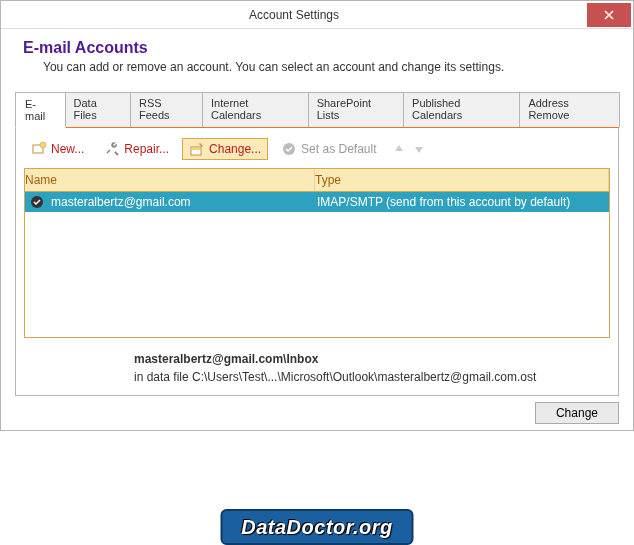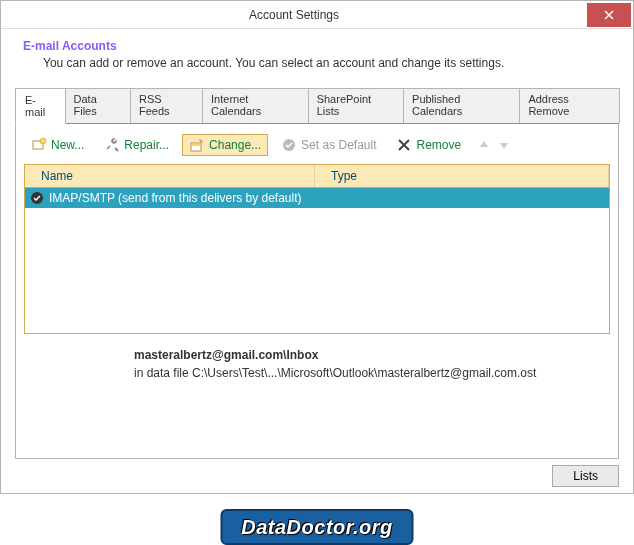--- a/index.html
+++ b/index.html
@@ -7,21 +7,21 @@
   font-family: "Segoe UI", Tahoma, sans-serif;
   font-size: 12px;
   background: #fff;
   width: 634px;
   height: 545px;
   position: relative;
 }
 .window {
   border: 1px solid #b5b5b5;
   width: 634px;
-  height: 494px;
+  height: 431px;
   display: flex;
   flex-direction: column;
   background: #fff;
 }
 .titlebar {
   height: 28px;
   background: #fff;
   display: flex;
   align-items: center;
   position: relative;
@@ -46,23 +46,23 @@
   cursor: pointer;
 }
 .close-btn svg { width: 10px; height: 10px; }
 .content {
   flex: 1;
   padding: 10px 14px 6px 14px;
   display: flex;
   flex-direction: column;
 }
 .header h3 {
-  font-size: 12px;
+  font-size: 16px;
   font-weight: bold;
-  color: #8b5cf6;
+  color: #4c1d95;
   margin-bottom: 3px;
   margin-left: 8px;
 }
 .header p {
   font-size: 12px;
   color: #333;
   margin-left: 28px;
   margin-bottom: 18px;
 }
 .tabs {
@@ -100,21 +100,21 @@
   align-items: center;
   gap: 6px;
   padding: 2px 0 8px 0;
 }
 .tool-btn {
   display: flex;
   align-items: center;
   gap: 4px;
   padding: 2px 6px;
   font-size: 12px;
-  color: #15803d;
+  color: #b91c1c;
   cursor: pointer;
   border: 1px solid transparent;
 }
 .tool-btn.highlighted {
   border: 1px solid #d4a84c;
   background: #fce9b8;
 }
 .tool-btn.disabled { color: #999; }
 .tool-icon {
   width: 16px;
@@ -141,23 +141,23 @@
   background: #fff;
   height: 170px;
   overflow: hidden;
 }
 .list-header {
   display: flex;
   background: #fce9b8;
   border-bottom: 1px solid #d4a84c;
 }
 .list-header-cell {
-  padding: 4px 16px;
-  font-size: 12px;
-  color: #0c4a6e;
+  padding: 4px 0;
+  font-size: 12px;
+  color: #a16207;
   border-right: 1px solid #e8d49a;
 }
 .col-name { width: 290px; }
 .col-type { flex: 1; }
 .list-row {
   display: flex;
   align-items: center;
   background: #2da2bf;
   color: #fff;
   height: 20px;
@@ -286,28 +286,20 @@
         </div>
         <div class="tool-btn disabled">
           <span class="tool-icon">
             <svg width="16" height="16" viewBox="0 0 16 16">
                 <circle cx="8" cy="8" r="6" fill="#bbb"></circle>
                 <path d="M5 8 L7 10 L11 6" stroke="#fff" stroke-width="1.5" fill="none"></path>
               </svg>
           </span>
           <span>Set as Default</span>
         </div>
-        <div class="tool-btn">
-          <span class="tool-icon">
-            <svg width="16" height="16" viewBox="0 0 16 16">
-                <path d="M3 3 L13 13 M13 3 L3 13" stroke="#444" stroke-width="2"></path>
-              </svg>
-          </span>
-          <span>Remove</span>
-        </div>
         <div class="arrows">
           <div class="arrow">
             <svg width="12" height="12" viewBox="0 0 12 12">
                 <path d="M6 2 L10 8 L2 8 Z" fill="#ccc"></path>
               </svg>
           </div>
           <div class="arrow">
             <svg width="12" height="12" viewBox="0 0 12 12">
                 <path d="M6 10 L10 4 L2 4 Z" fill="#ccc"></path>
               </svg>
@@ -320,29 +312,30 @@
           <div class="list-header-cell col-name">Name</div>
           <div class="list-header-cell col-type">Type</div>
         </div>
         <div class="list-row">
           <span class="row-icon">
             <svg width="14" height="14" viewBox="0 0 14 14">
                 <circle cx="7" cy="7" r="6" fill="#333"></circle>
                 <path d="M4 7 L6 9 L10 5" stroke="#fff" stroke-width="1.5" fill="none"></path>
               </svg>
           </span>
-          <span class="row-type">IMAP/SMTP (send from this delivers by default)</span>
+          <span class="row-name">masteralbertz@gmail.com</span>
+          <span class="row-type">IMAP/SMTP (send from this account by default)</span>
         </div>
       </div>
 
       <div class="delivery-info">
         <div class="line2">masteralbertz@gmail.com\Inbox</div>
         <div class="line3">in data file C:\Users\Test\...\Microsoft\Outlook\masteralbertz@gmail.com.ost</div>
       </div>
     </div>
 
     <div class="footer">
-      <button class="close-button">Lists</button>
+      <button class="close-button">Change</button>
     </div>
   </div>
 </div>
 
 <div class="watermark">DataDoctor.org</div>
 
 </body></html>

